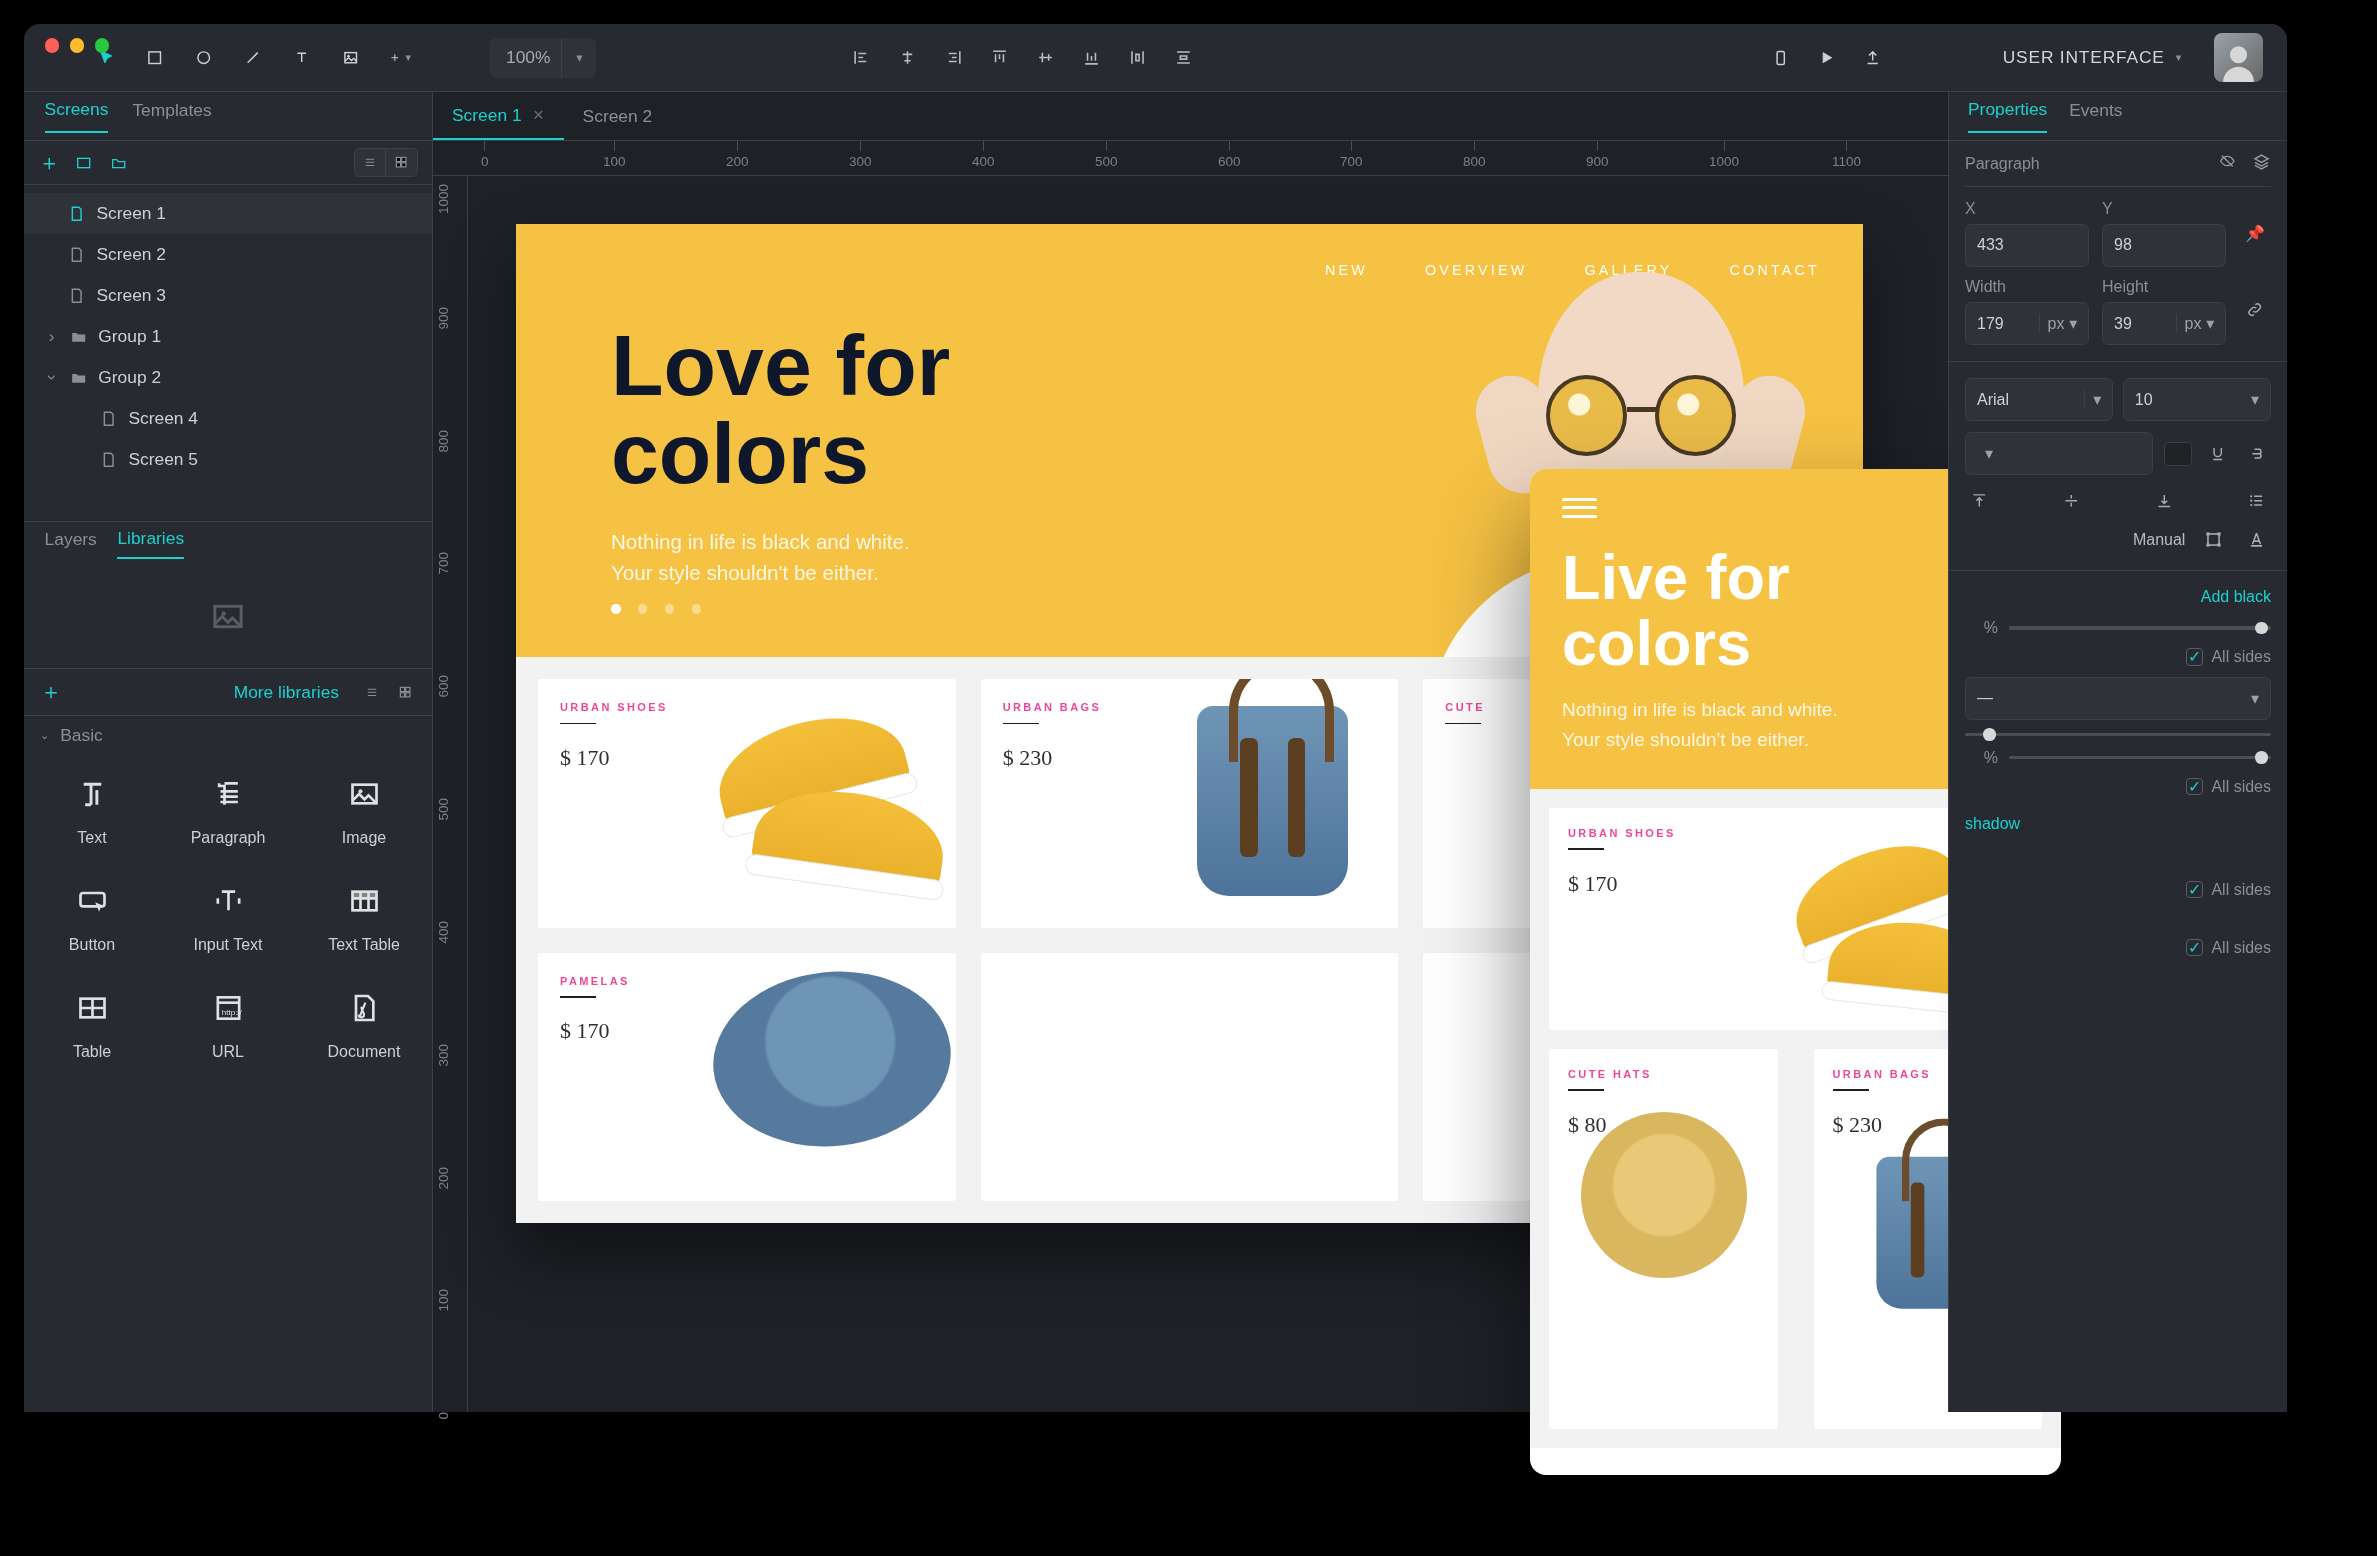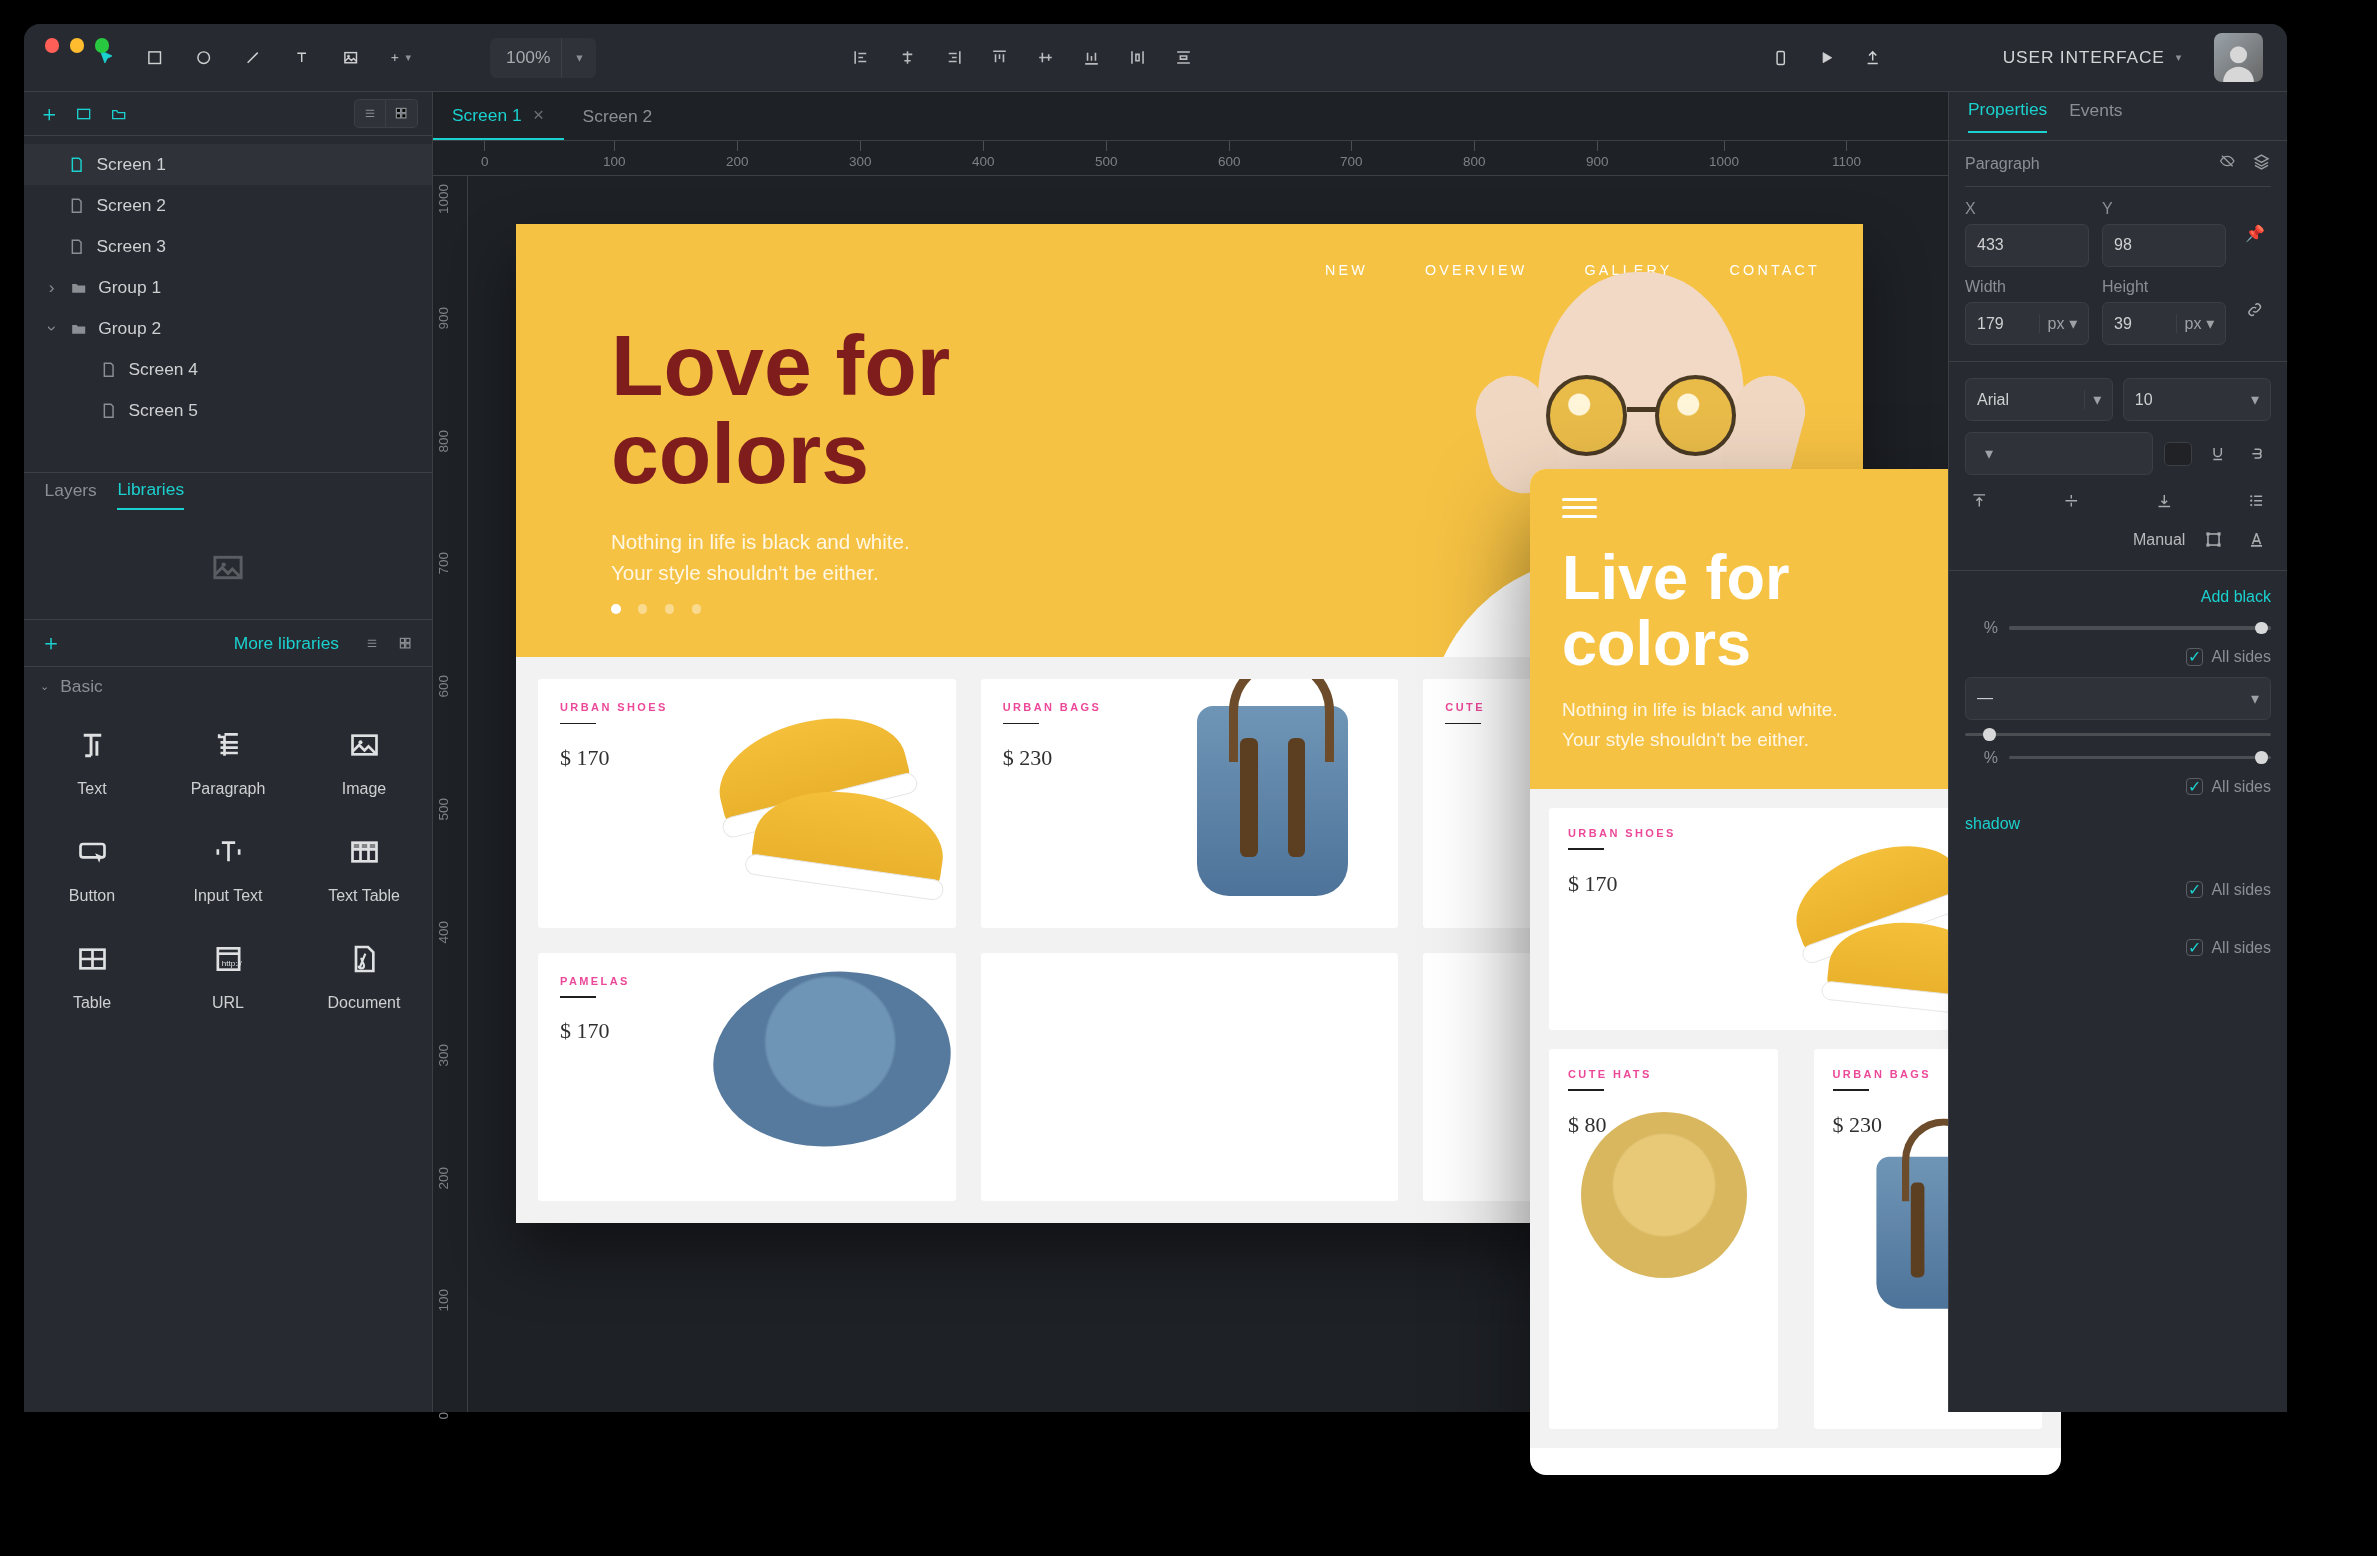--- a/index.html
+++ b/index.html
@@ -76,21 +76,21 @@
   .dtab.active{color:var(--teal);border-bottom:2.4px solid var(--teal);}
   .ruler-h{height:35px;border-bottom:0.8px solid var(--line);display:flex;align-items:flex-end;position:relative;overflow:hidden;}
   .ruler-h .tick{position:absolute;top:0;bottom:0;color:#7d8084;font-size:13.5px;}
   .ruler-v{position:absolute;left:0;top:84px;bottom:0;width:35px;border-right:0.8px solid var(--line);}
   .ruler-v .tick{position:absolute;left:3.2px;color:#7d8084;font-size:13.5px;writing-mode:vertical-rl;transform:rotate(180deg);}
   .viewport{position:absolute;left:35px;top:84px;right:0;bottom:0;overflow:visible;}
   
   .desktop{position:absolute;left:48px;top:48px;width:1347px;height:999px;background:var(--white);border-radius:1.6px;box-shadow:0 32px 63px rgba(0,0,0,.45);}
   .hero{height:433px;background:var(--accent);position:relative;overflow:hidden;}
   .nav{position:absolute;top:38px;right:43px;display:flex;gap:57px;color:#ffffff;font-size:14.3px;letter-spacing:3.2px;font-weight:400;}
-  .headline{position:absolute;left:95px;top:98px;color:#7f1d1d;font-weight:800;font-size:86px;line-height:1.02;}
+  .headline{position:absolute;left:95px;top:98px;color:#0f172a;font-weight:800;font-size:86px;line-height:1.02;}
   .subhead{position:absolute;left:95px;top:303px;color:#fff7e4;font-size:20.6px;line-height:1.5;}
   .dots{position:absolute;left:95px;top:380px;display:flex;gap:17.4px;}
   .dots span{width:9.5px;height:9.5px;border-radius:50%;background:rgba(255,255,255,.4);}
   .dots span.active{background:#fff;}
   .model{position:absolute;right:32px;top:0;width:507px;height:433px;}
   .model .neck{position:absolute;left:238px;top:262px;width:158px;height:174px;background:#ecd3be;border-radius:24px 24px 48px 48px;}
   .model .shirt{position:absolute;left:103px;top:333px;width:444px;height:174px;background:#ffffff;border-radius:238px 238px 0 0;}
   .model .face{position:absolute;left:214px;top:48px;width:206px;height:262px;background:#f1d9c5;border-radius:48% 48% 46% 46%;}
   .model .lips{position:absolute;left:298px;top:260px;width:40px;height:14.3px;background:#c46a6a;border-radius:24px;}
   .model .glasses{position:absolute;left:222px;top:151px;width:190px;height:71px;}
@@ -284,20 +284,24 @@
       <div class="avatar">
         <svg viewBox="0 0 24 24">
             <circle cx="12" cy="8" r="5" fill="#d7d7d7"></circle>
             <path d="M3 24c0-6 5-9 9-9s9 3 9 9" fill="#d7d7d7"></path>
           </svg>
       </div>
     </div>
   </div>
 
   <div class="left">
+    <div class="left-tabs">
+      <span class="ltab active">Screens</span>
+      <span class="ltab">Templates</span>
+    </div>
     <div class="left-toolbar">
       <span class="plus">＋</span>
       <span class="icon">
           <svg width="17.4" height="16" viewBox="0 0 24 24">
             <rect x="3" y="5" width="18" height="14" stroke="#1bd1cf" stroke-width="2"></rect>
           </svg>
         </span>
       <span class="icon">
           <svg width="17.4" height="16" viewBox="0 0 24 24">
             <path d="M3 7h6l2 3h10v9H3z" stroke="#1bd1cf" stroke-width="2"></path>

